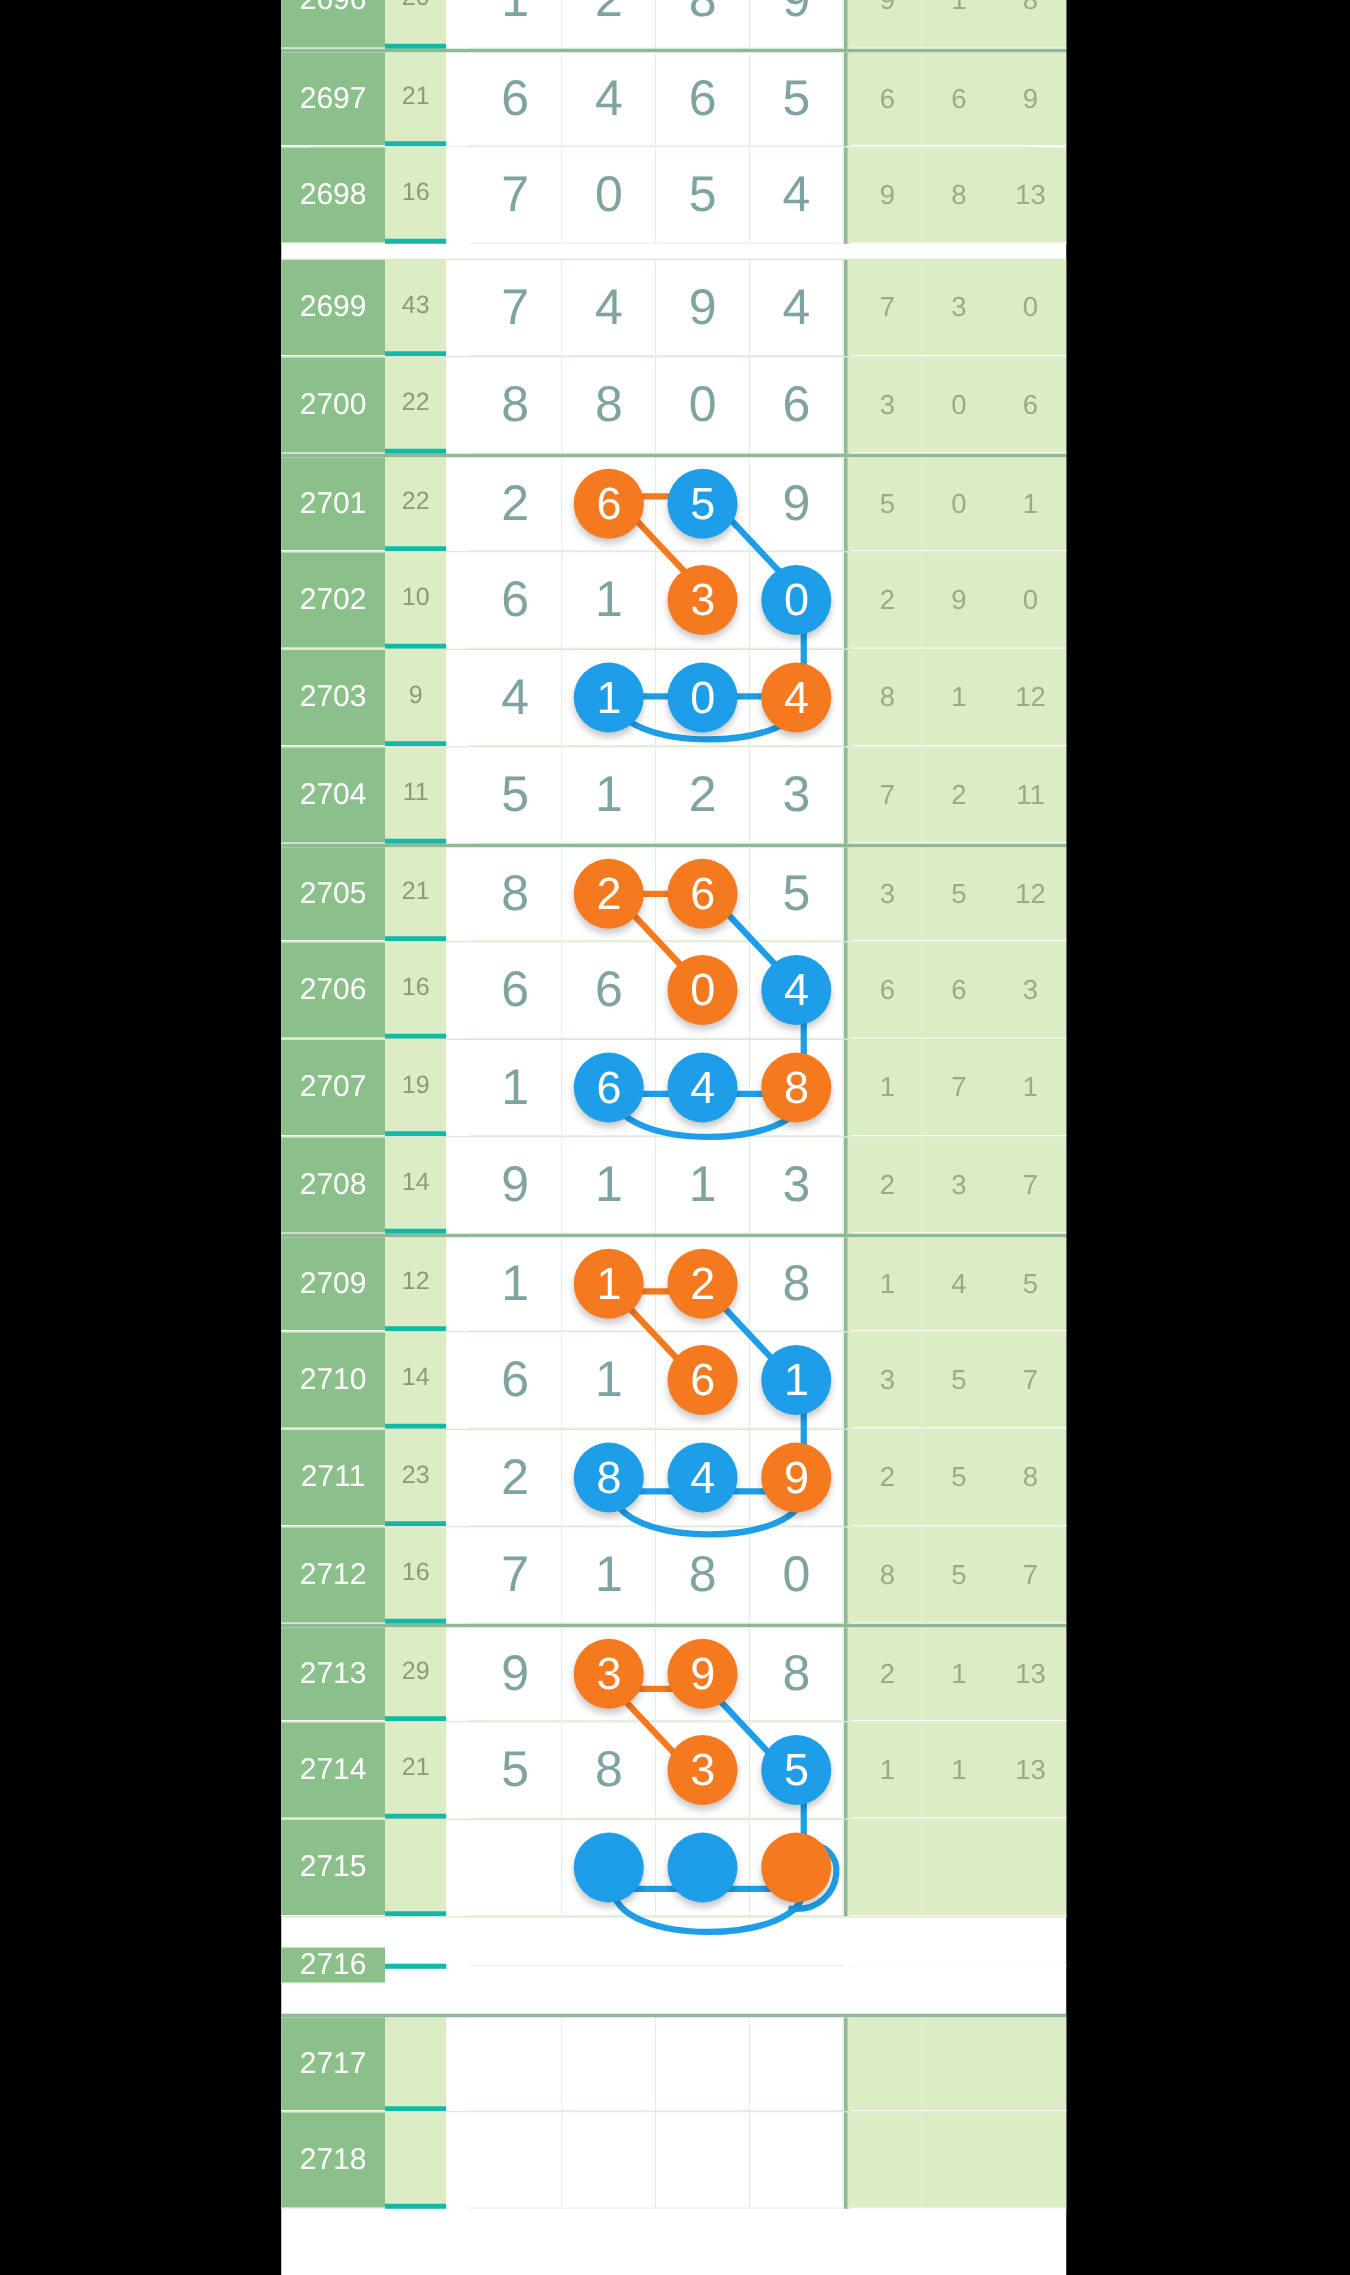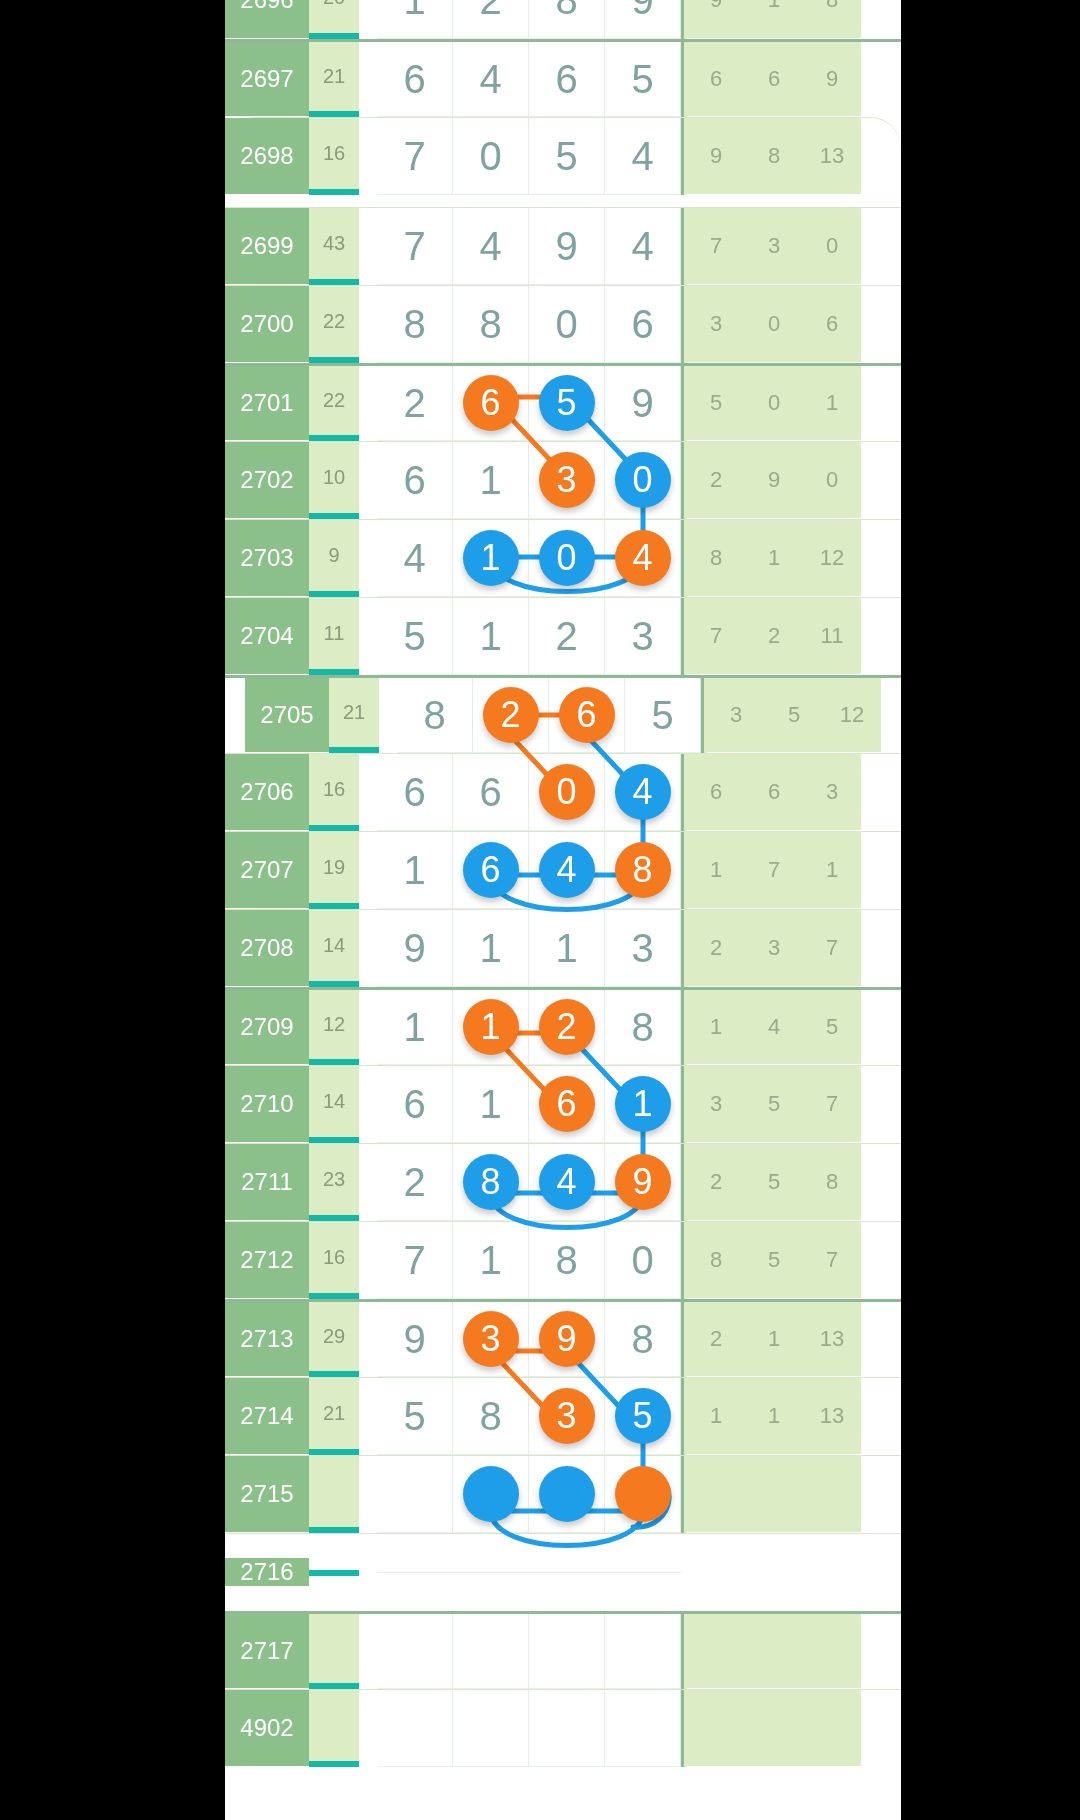--- a/index.html
+++ b/index.html
@@ -1,26 +1,26 @@
 <!DOCTYPE html>
 <html><head>
 <meta charset="utf-8">
 <style>
   html,body{margin:0;padding:0;background:#000;}
   body{width:1080px;height:1820px;font-family:"Liberation Sans",sans-serif;overflow:hidden;}
   #stage{position:relative;width:1080px;height:1820px;background:#000;}
-  #table{position:absolute;left:225px;top:0;width:676px;height:1820px;background:#ffffff;}
+  #table{position:absolute;left:225px;top:0;width:628px;height:1820px;background:#ffffff;}
 
   .row{position:relative;display:flex;height:78px;box-sizing:border-box;}
   .row.sep{border-top:3px solid #8fb894;}
   .row.thin{border-top:1px solid #d8e6c9;}
 
   .c{box-sizing:border-box;display:flex;align-items:center;justify-content:center;}
   .c-id{width:84px;background:#8cc08a;color:#ffffff;font-size:24px;border-bottom:1px solid #ffffff;}
-  .c-sum{width:50px;background:#dcecc4;color:#8a9a7b;font-size:20px;border-bottom:6px solid #14b8a6;}
+  .c-sum{width:50px;background:#dcecc4;color:#8a9a7b;font-size:20px;border-bottom:4px solid #14b8a6;}
   .c-d{width:76px;background:#ffffff;color:#7fa3a0;font-size:40px;border-right:1px solid #e2eee2;border-bottom:1px solid #e8f1e8;position:relative;}
   .c-d:first-of-type{border-left:1px solid #e2eee2;}
   .c-x{width:58px;background:#dcecc4;color:#9aaa8a;font-size:22px;border-bottom:1px solid #ffffff;}
   .gapcell{width:18px;background:#ffffff;}
   .sep-v{width:6px;background:#dcecc4;border-left:3px solid #8fb894;}
 
   
   .ball{position:absolute;left:50%;top:50%;transform:translate(-50%,-50%);
         width:56px;height:56px;border-radius:50%;display:flex;align-items:center;
         justify-content:center;color:#fff;font-size:36px;z-index:3;
@@ -571,21 +571,21 @@
           </div>
           <div class="c c-d">
             <span></span>
           </div>
           <div class="c sep-v"></div>
           <div class="c c-x"></div>
           <div class="c c-x"></div>
           <div class="c c-x"></div>
         </div>
         <div class="row thin" style="margin-top: 0px;">
-          <div class="c c-id">4902</div>
+          <div class="c c-id">2718</div>
           <div class="c c-sum"></div>
           <div class="c gapcell"></div>
           <div class="c c-d">
             <span></span>
           </div>
           <div class="c c-d">
             <span></span>
           </div>
           <div class="c c-d">
             <span></span>

